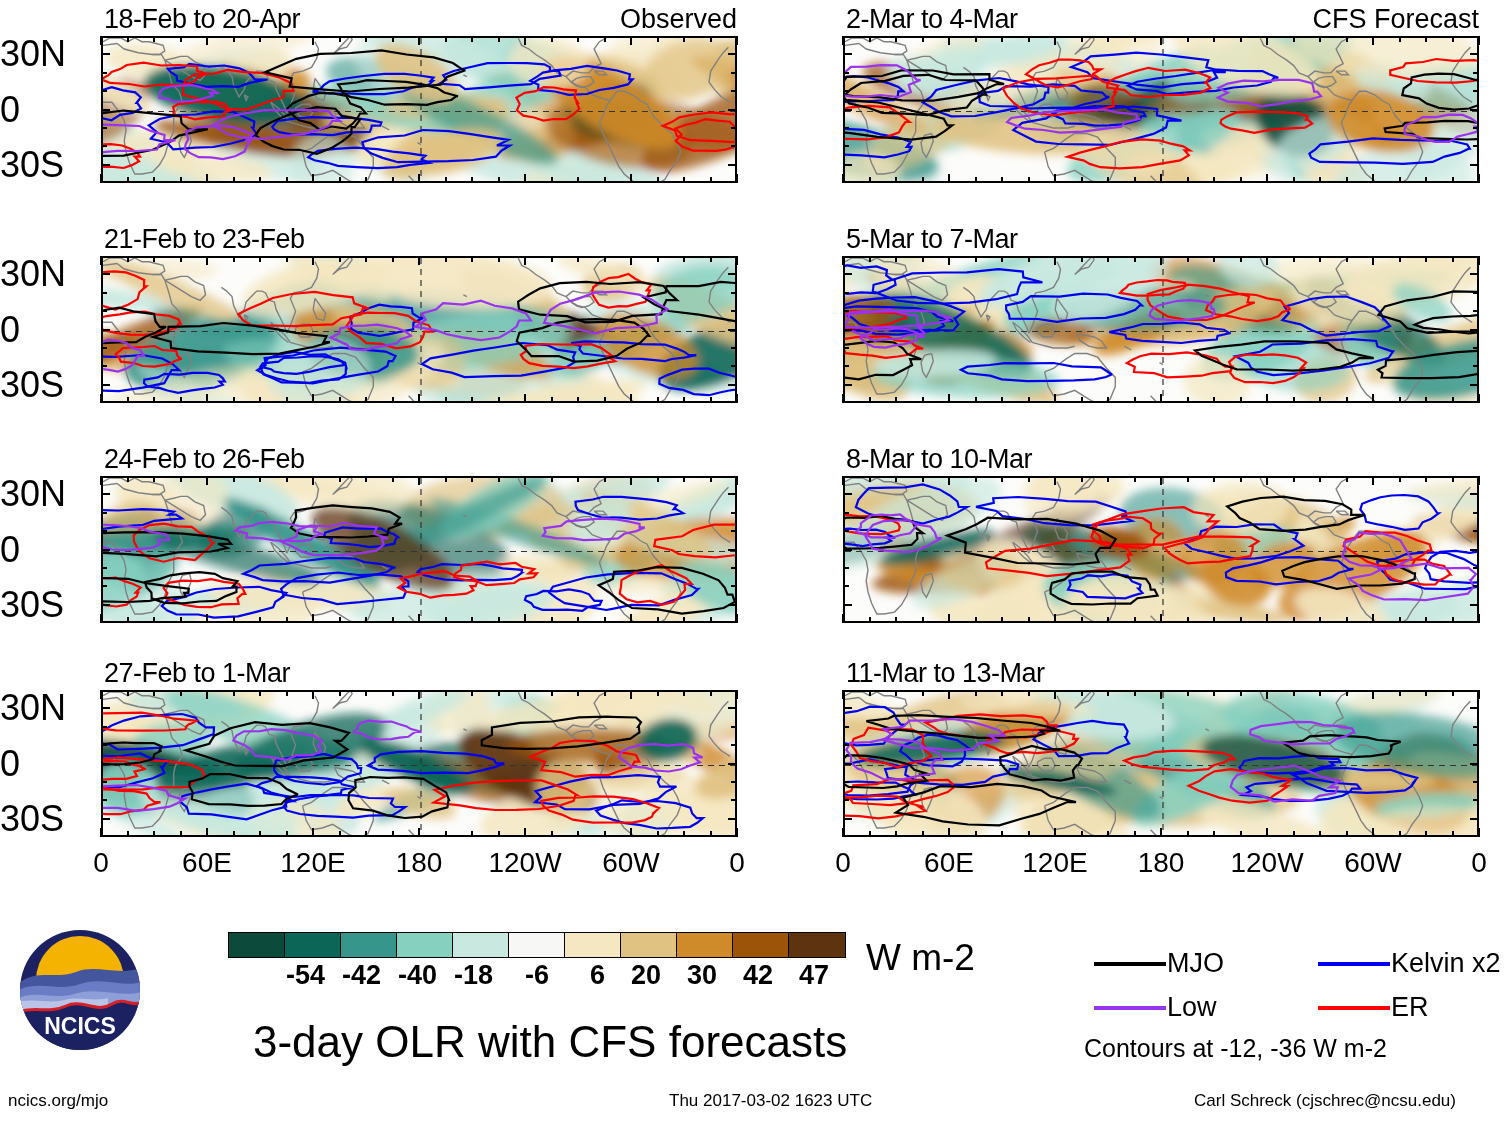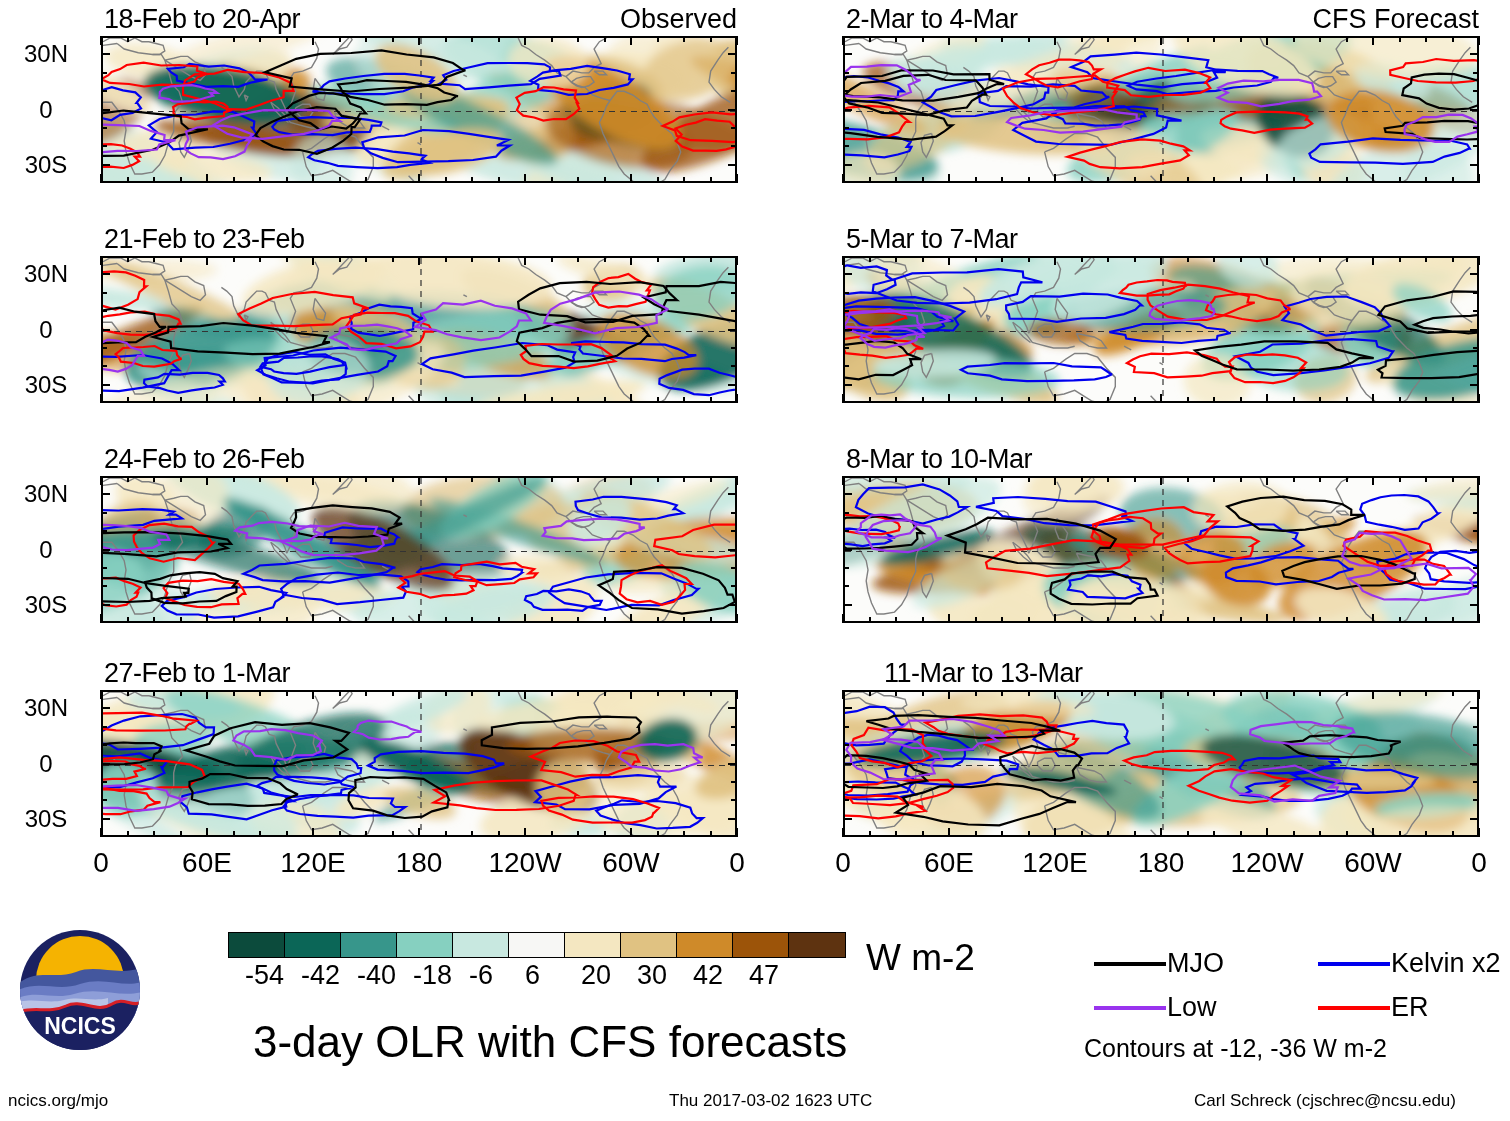--- a/index.html
+++ b/index.html
@@ -4,28 +4,28 @@
 <style>
   html,body{margin:0;padding:0;background:#ffffff;}
   body{width:1510px;height:1121px;position:relative;overflow:hidden;
        font-family:"Liberation Sans","DejaVu Sans",sans-serif;color:#000;}
   .panel-title{position:absolute;font-size:27px;line-height:27px;letter-spacing:-0.5px;white-space:nowrap;}
   .panel-corner{position:absolute;font-size:27px;line-height:27px;white-space:nowrap;}
 
   .map-frame{position:absolute;border:2px solid #000;box-sizing:border-box;overflow:hidden;background:#fcfcfa;}
   .map-svg{position:absolute;left:0;top:0;}
 
-  .ylab{position:absolute;font-size:24px;line-height:26px;text-align:center;white-space:nowrap;}
+  .ylab{position:absolute;font-size:36px;line-height:26px;text-align:left;white-space:nowrap;}
   .xlab{position:absolute;font-size:28px;line-height:28px;text-align:center;white-space:nowrap;}
 
   
   #colorbar{position:absolute;display:flex;border:1px solid #000;box-sizing:content-box;}
   #colorbar .sw{width:56px;height:24px;border-right:1px solid #000;box-sizing:border-box;}
   #colorbar .sw:last-child{border-right:none;}
-  .cb-tick{position:absolute;font-size:27px;line-height:27px;text-align:left;white-space:nowrap;}
+  .cb-tick{position:absolute;font-size:27px;line-height:27px;text-align:right;white-space:nowrap;font-weight:bold;}
   #cb-units{position:absolute;font-size:37px;line-height:28px;white-space:nowrap;}
 
   #main-title{position:absolute;font-size:44px;line-height:44px;white-space:nowrap;
               font-family:"Liberation Sans","DejaVu Sans",sans-serif;}
 
   
   .lg-line{position:absolute;height:4px;}
   .lg-text{position:absolute;font-size:27px;line-height:27px;white-space:nowrap;}
   #contour-note{position:absolute;font-size:25px;line-height:25px;white-space:nowrap;}
 
@@ -1437,21 +1437,21 @@
       <div style="position: absolute; top: 90.875px; height: 2px; width: 6px; background: rgb(0, 0, 0); left: 630px;"></div>
       <div style="position: absolute; top: 72.5px; height: 2px; width: 9px; background: rgb(0, 0, 0); left: 0px;"></div>
       <div style="position: absolute; top: 72.5px; height: 2px; width: 9px; background: rgb(0, 0, 0); left: 627px;"></div>
       <div style="position: absolute; top: 54.125px; height: 2px; width: 6px; background: rgb(0, 0, 0); left: 0px;"></div>
       <div style="position: absolute; top: 54.125px; height: 2px; width: 6px; background: rgb(0, 0, 0); left: 630px;"></div>
       <div style="position: absolute; top: 35.75px; height: 2px; width: 6px; background: rgb(0, 0, 0); left: 0px;"></div>
       <div style="position: absolute; top: 35.75px; height: 2px; width: 6px; background: rgb(0, 0, 0); left: 630px;"></div>
       <div style="position: absolute; top: 17.375px; height: 2px; width: 9px; background: rgb(0, 0, 0); left: 0px;"></div>
       <div style="position: absolute; top: 17.375px; height: 2px; width: 9px; background: rgb(0, 0, 0); left: 627px;"></div>
     </div>
-    <div class="panel-title" style="left: 884px; top: 660px;">11-Mar to 13-Mar</div>
+    <div class="panel-title" style="left: 846px; top: 660px;">11-Mar to 13-Mar</div>
     <div class="map-frame" style="left: 843px; top: 690px; width: 636px; height: 147px;">
       <svg class="map-svg" width="636" height="147" viewBox="0 0 636 147">
         <defs>
           <filter id="bl7" x="-30%" y="-30%" width="160%" height="160%">
             <feGaussianBlur stdDeviation="5"></feGaussianBlur>
           </filter>
         </defs>
         <g filter="url(#bl7)">
           <ellipse cx="4.4" cy="34.5" rx="66.4" ry="32.0" fill="#f4e7c1" opacity="0.88" transform="rotate(10.8 4.4 34.5)"></ellipse>
           <ellipse cx="367.0" cy="40.2" rx="89.3" ry="17.4" fill="#e0c282" opacity="0.57" transform="rotate(-27.2 367.0 40.2)"></ellipse>

